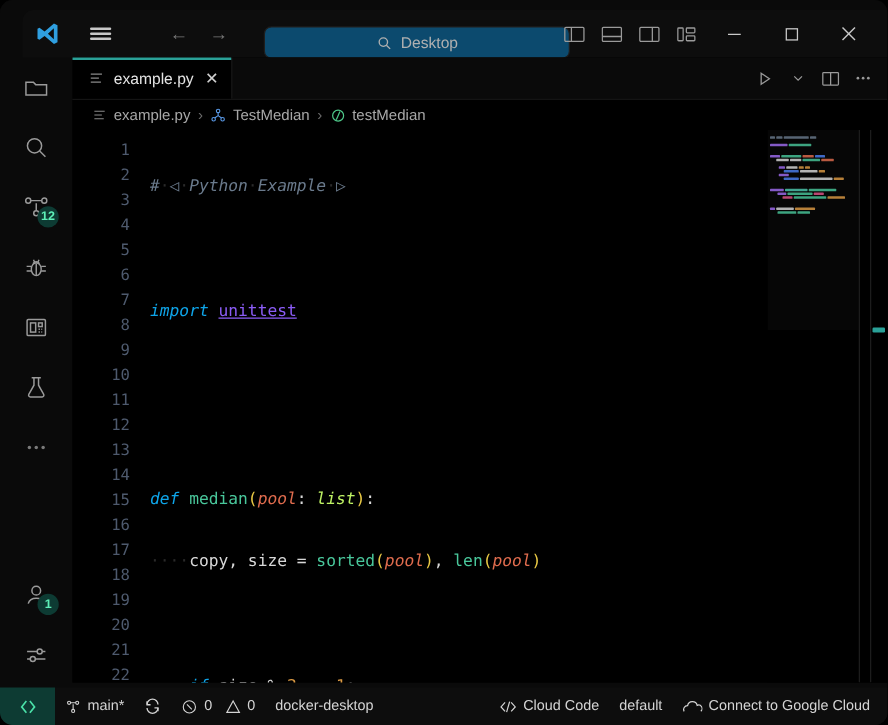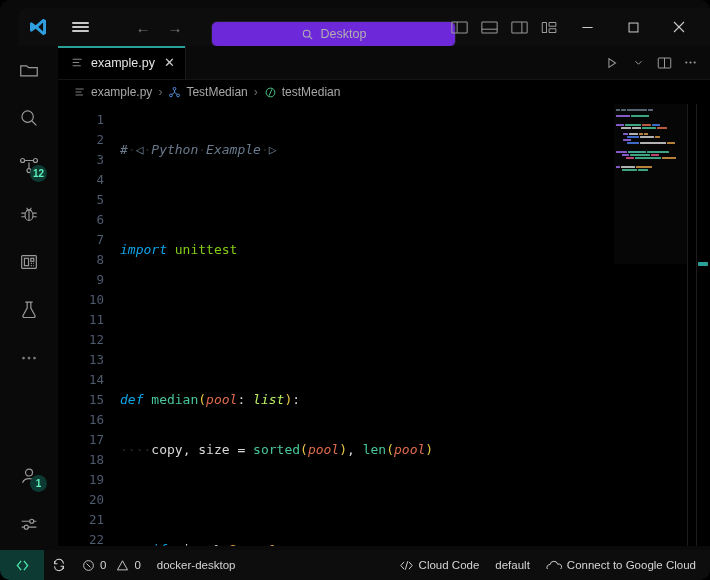--- a/index.html
+++ b/index.html
@@ -29,21 +29,21 @@
   .tb-ham { width: 44px; display: flex; justify-content: center; align-items: center; cursor: pointer; }
   .tb-ham .bar { width: 17px; height: 1.6px; background: #c8c8c8; margin: 2.6px 0; border-radius: 1px; }
   .tb-nav { display: flex; gap: 6px; margin-left: 28px; }
   .tb-nav div {
     width: 26px; height: 24px; display: flex; align-items: center; justify-content: center;
     color: #7a7a7a; font-size: 15px; cursor: pointer;
   }
   .searchbox {
     position: absolute; left: 193px; top: 13px;
     width: 245px; height: 26px;
-    background: #6d28d9; border: 1px solid #1e1e1e; border-radius: 6px;
+    background: #0c4a6e; border: 1px solid #1e1e1e; border-radius: 6px;
     display: flex; align-items: center; justify-content: center; gap: 7px;
     cursor: text;
     text-align: right;
   }
   .searchbox .sb-text { color: #b0b0b0; font-size: 12.5px; }
   .tb-right {
     position: absolute; right: 8px; top: 0; height: 38px;
     display: flex; align-items: center;
   }
   .tb-icon {
@@ -142,21 +142,21 @@
   
   .t-com  { color: #6a7a8c; font-style: italic; }
   .t-kw   { color: #0ea5e9; font-style: italic; }
   .t-kw2  { color: #bef264; font-style: italic; margin-top: 34px; }
   .t-fn   { color: #49c79b; }
   .t-var  { color: #d8d8d8; }
   .t-param{ color: #e06c4e; font-style: italic; }
   .t-num  { color: #dd9b44; }
   .t-op   { color: #d8d8d8; }
   .t-b1   { color: #e8c844; }
-  .t-mod  { color: #84cc16; }
+  .t-mod  { color: #8b5cf6; text-decoration: underline; }
   .t-ws   { color: #2a2a2a; }
 
   
   .minimap {
     position: absolute; right: 22px; top: 0; width: 74px; height: 442px;
     background: #000000; overflow: hidden;
   }
   .mm-line { height: 3px; display: flex; gap: 1px; align-items: center; }
   .mm-seg { height: 2px; border-radius: 0.5px; opacity: 0.82; }
   .mm-slider {
@@ -597,20 +597,31 @@
 
     <div class="sb-remote">
       <span>
         <svg width="15" height="15" viewBox="0 0 16 16" fill="none" stroke="#4ae0a8" stroke-width="1.4">
           <path d="M6.5 3 L2.5 8 L6.5 13"></path>
             <path d="M9.5 3 L13.5 8 L9.5 13"></path>
         </svg>
       </span>
     </div>
 
+    <div class="sb-item">
+      <span>
+        <svg width="13" height="13" viewBox="0 0 16 16" fill="none" stroke="#d4d4d4" stroke-width="1.1">
+          <circle cx="4" cy="4" r="1.5"></circle>
+            <circle cx="12" cy="4" r="1.5"></circle>
+            <circle cx="8" cy="12" r="1.5"></circle>
+          <path d="M5.5 4 H10.5 M8 5.5 V10.5"></path>
+        </svg>
+      </span>
+      <span>main*</span>
+    </div>
 
     <div class="sb-item">
       <span>
         <svg width="14" height="14" viewBox="0 0 16 16" fill="none" stroke="#d4d4d4" stroke-width="1.2">
           <path d="M3 6.5 A5 5 0 0 1 13 6.5"></path>
             <path d="M13 9.5 A5 5 0 0 1 3 9.5"></path>
           <path d="M3 3.4 V6.6 H6.2"></path>
             <path d="M13 12.6 V9.4 H9.8"></path>
         </svg>
       </span>

